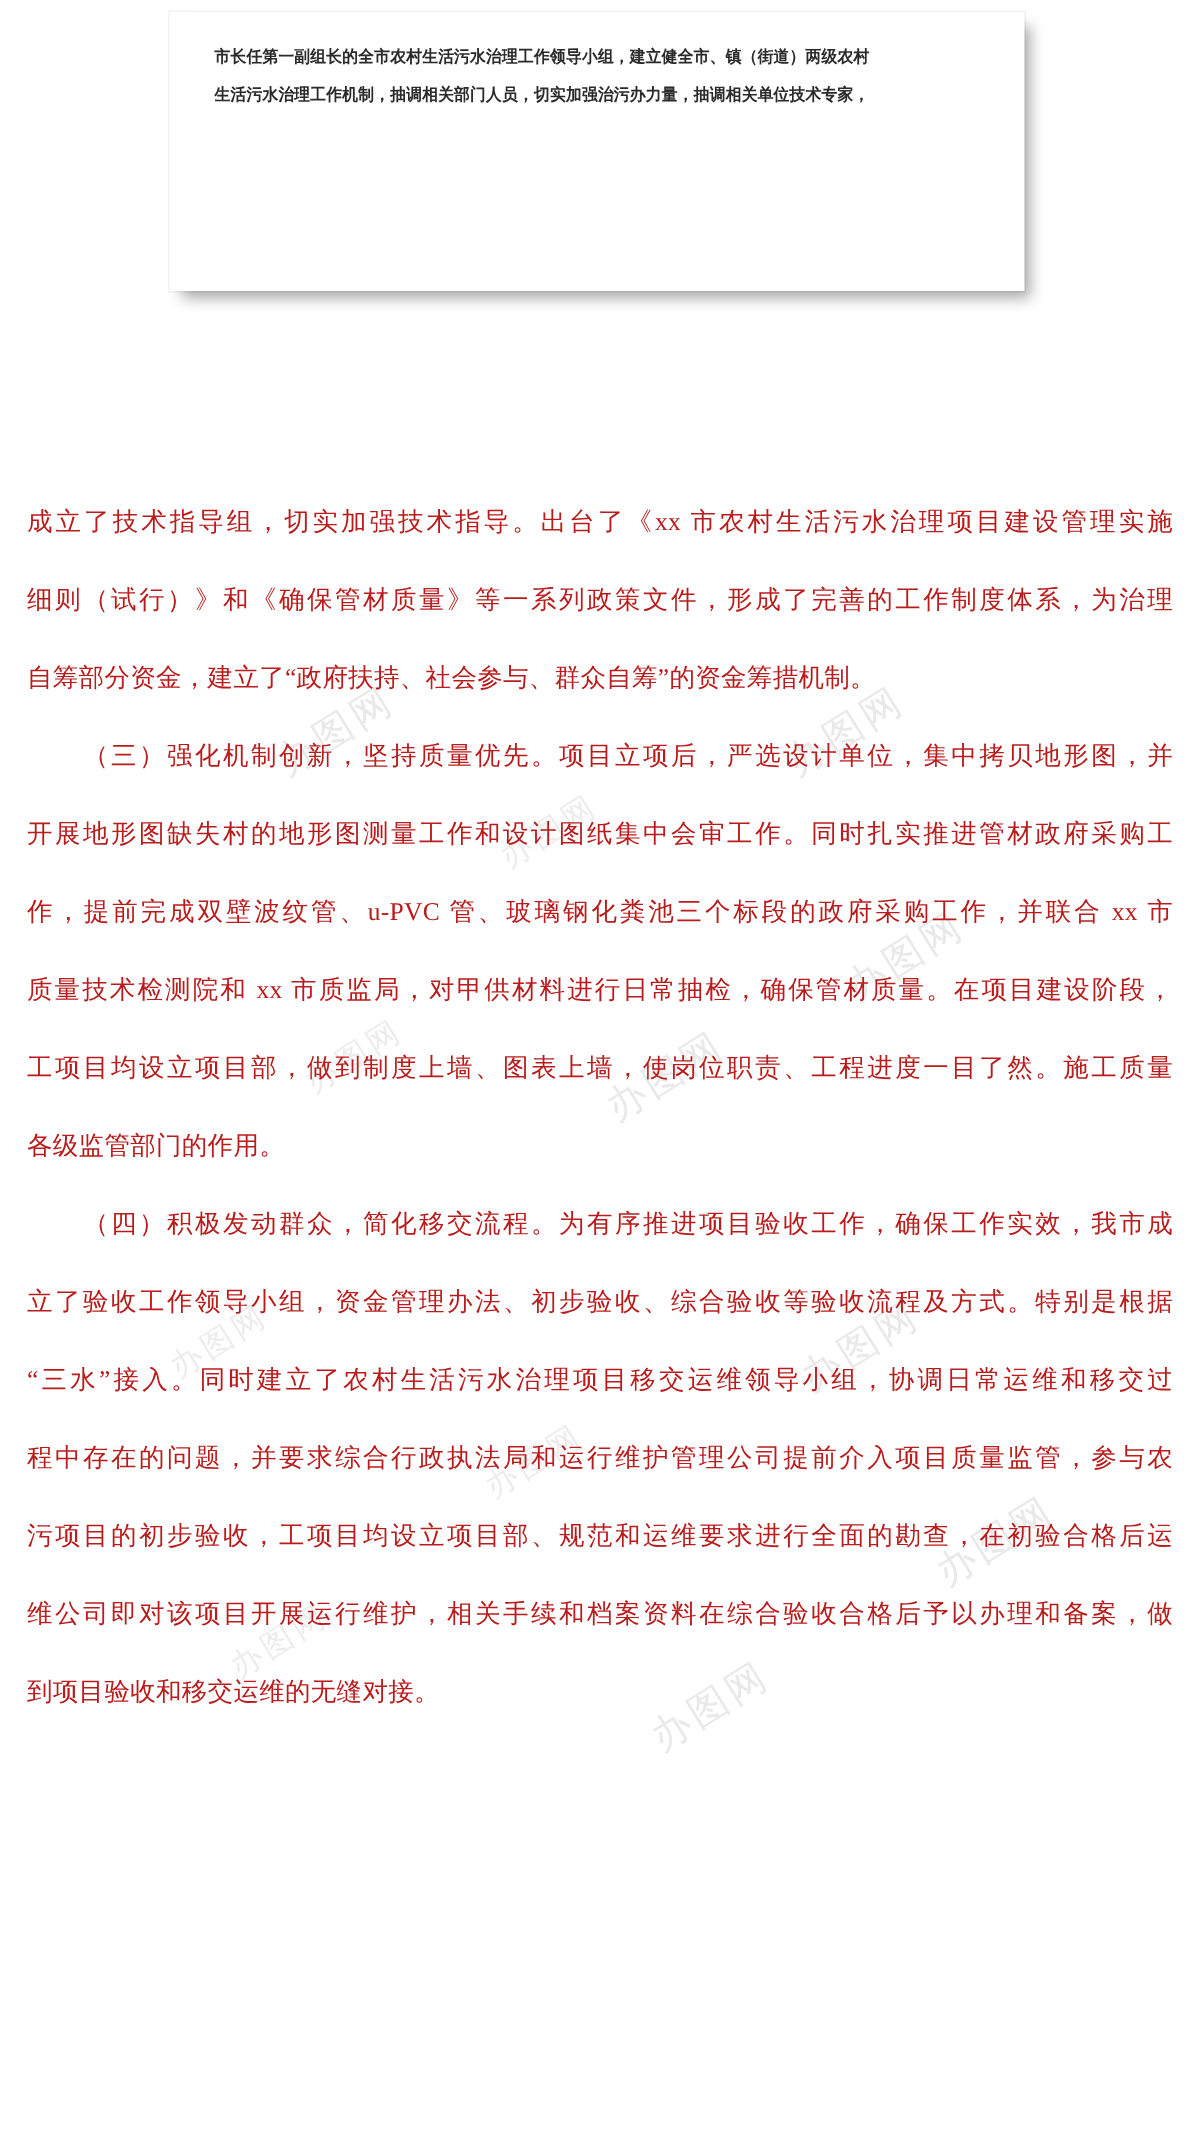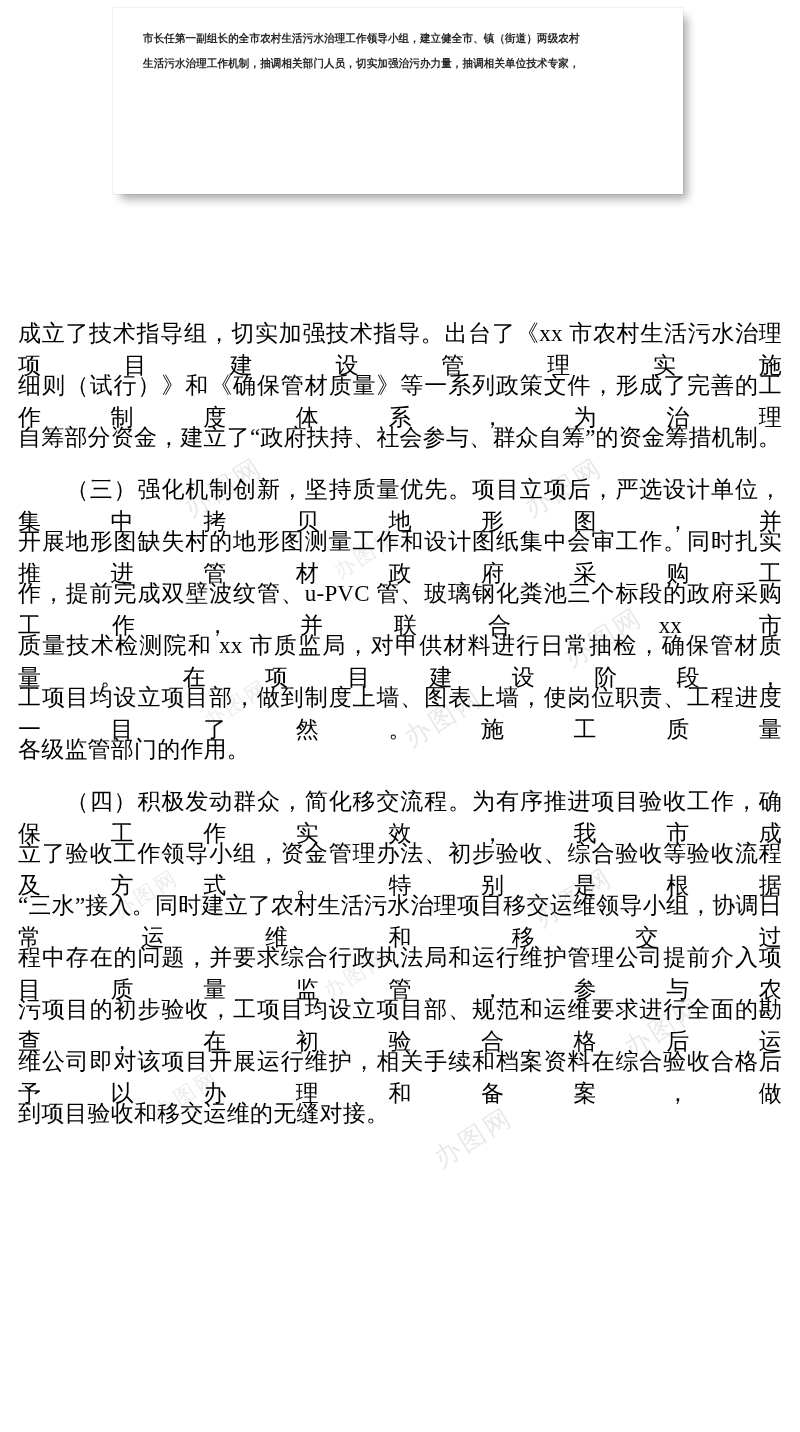--- a/index.html
+++ b/index.html
@@ -56,25 +56,25 @@
   
   #doc-body {
     position: absolute;
     left: 0;
     top: 318px;
     width: 800px;
   }
   .doc-line {
     position: relative;
     height: 52px;
-    line-height: 32px;
-    font-size: 23px;
+    line-height: 60px;
+    font-size: 17px;
     letter-spacing: 0.2px;
     white-space: nowrap;
-    color: #000000;
+    color: #b91c1c;
     margin-left: 18px;
     width: 770px;
     font-family: "Liberation Serif", "DejaVu Serif", serif;
   }
   .doc-line.justify {
     white-space: normal;
     text-align: justify;
     text-align-last: justify;
     width: 764px;
   }

